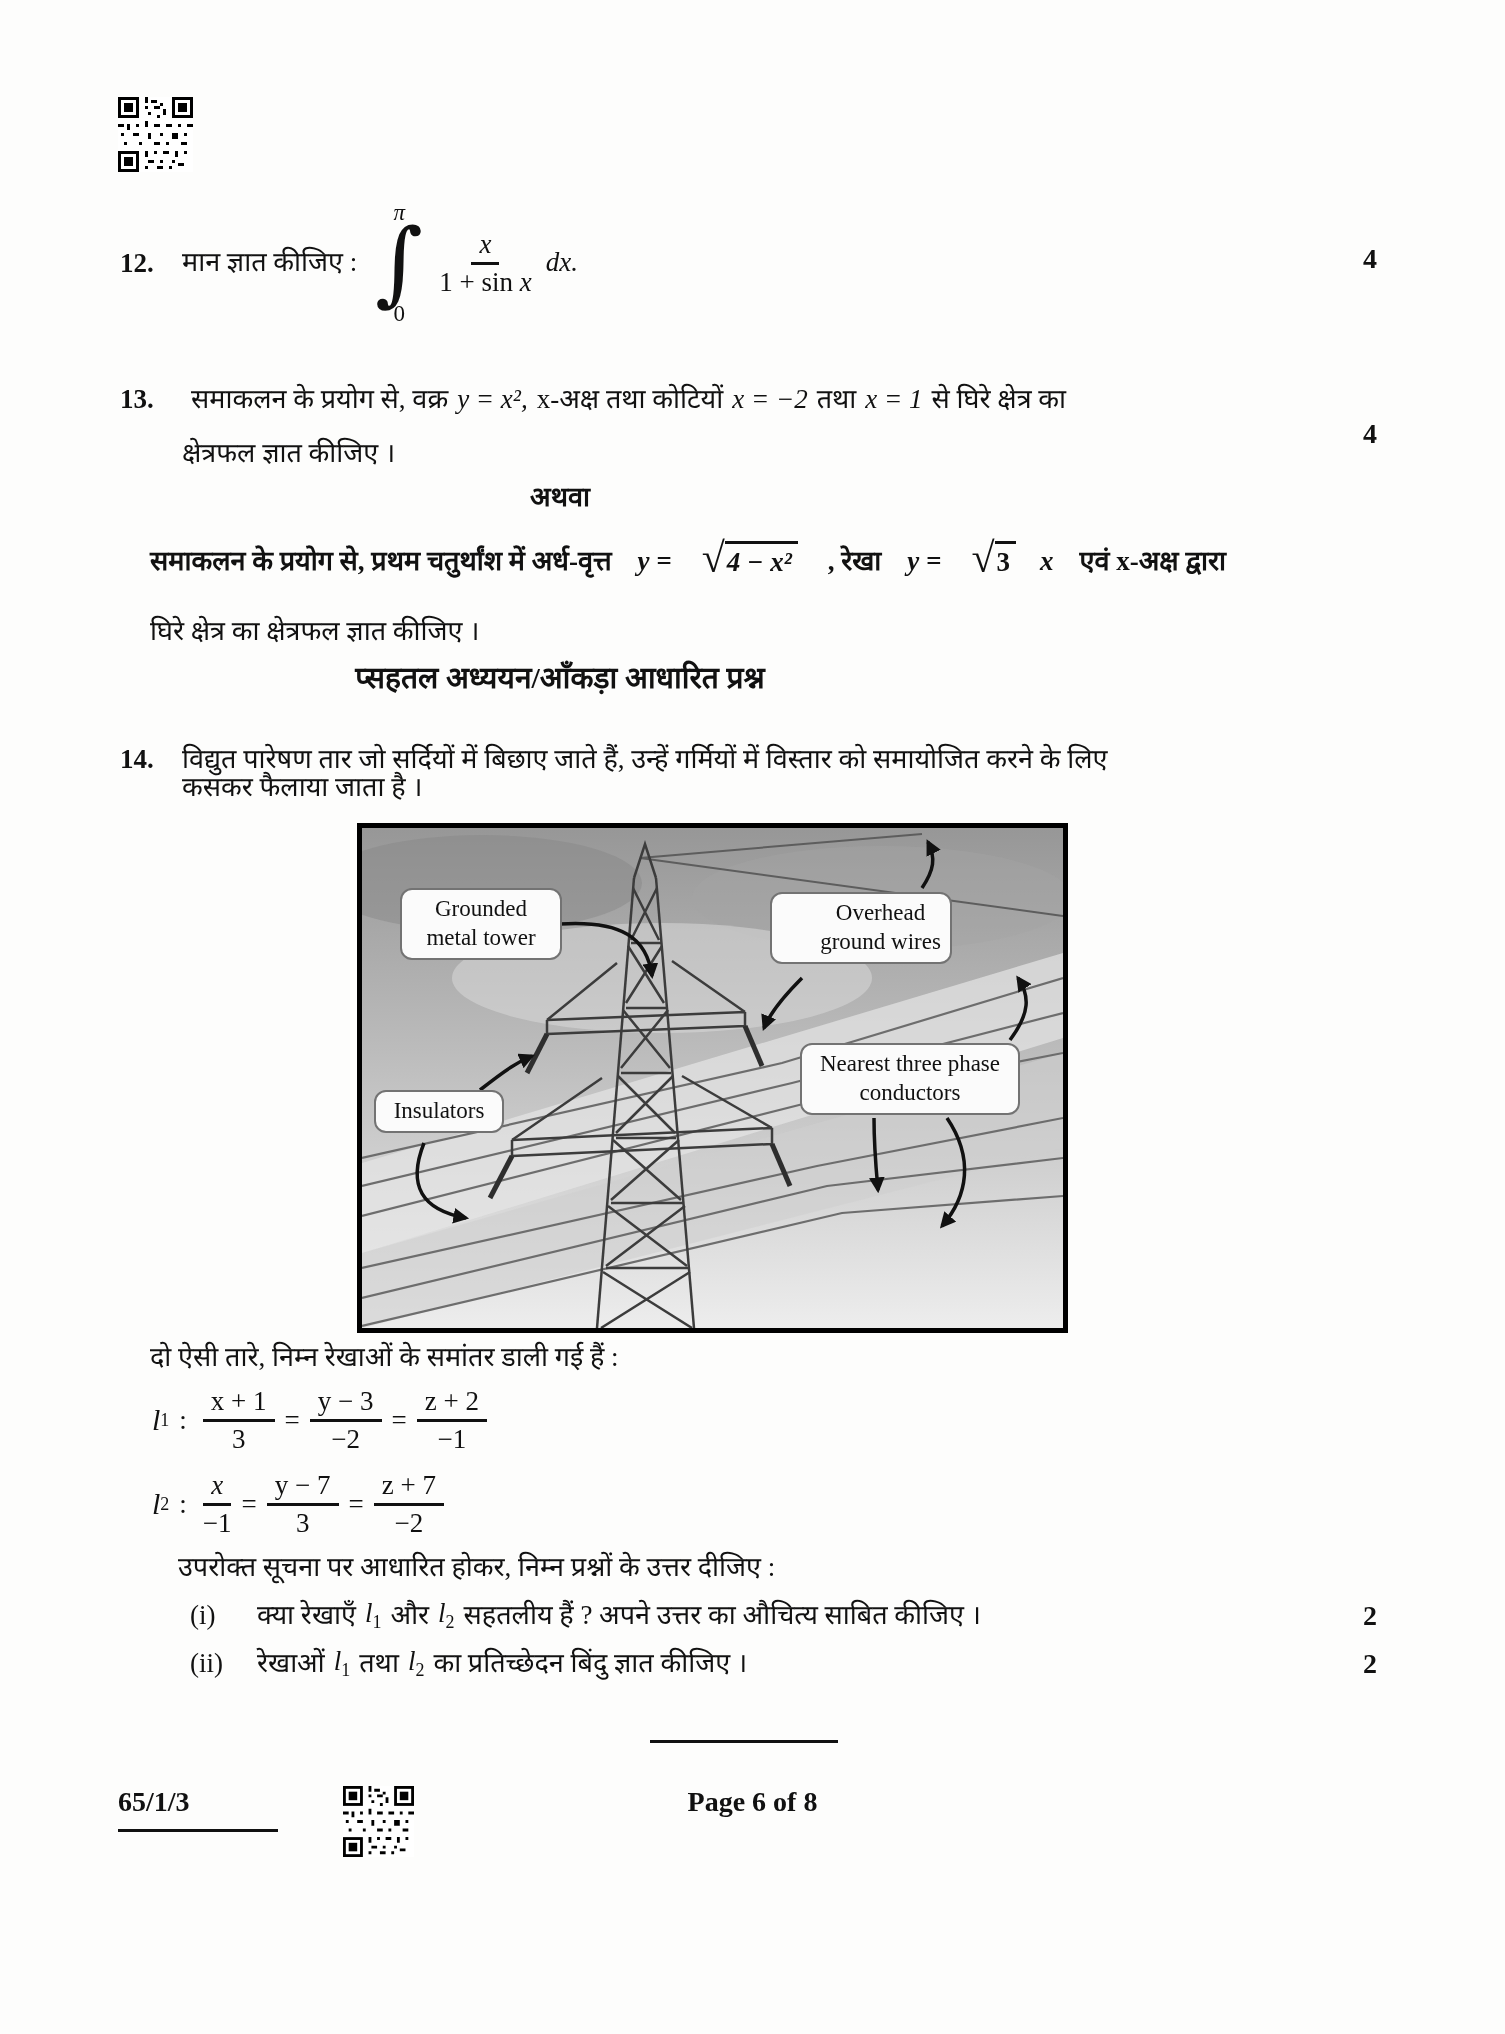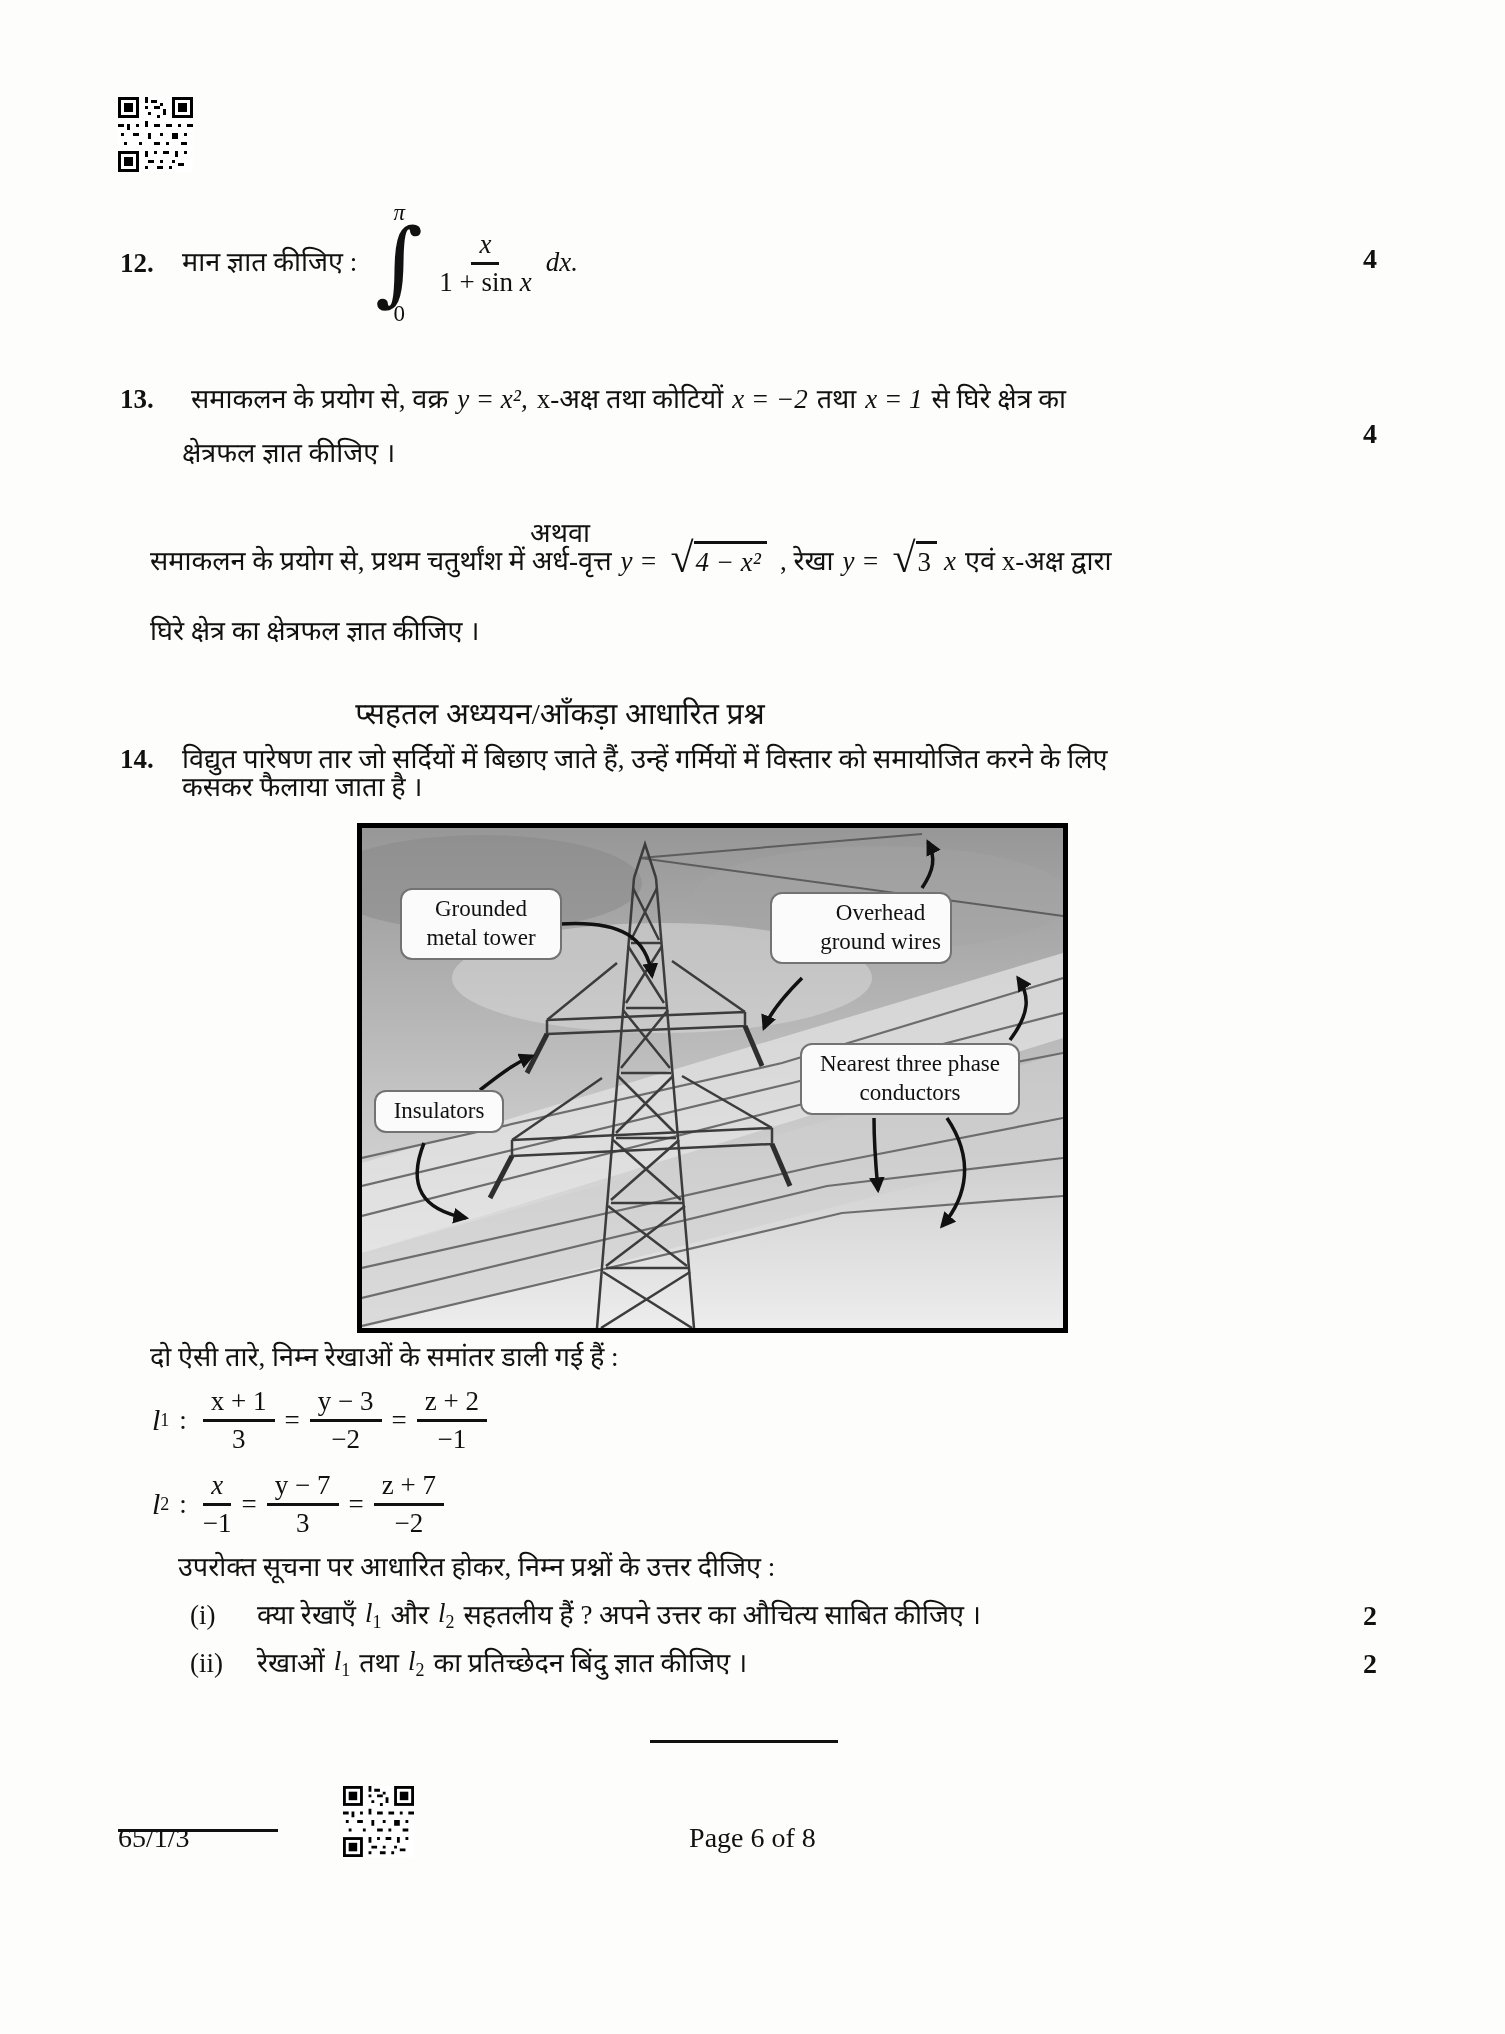--- a/index.html
+++ b/index.html
@@ -3,21 +3,21 @@
 <meta charset="utf-8">
 <style>
   html,body{margin:0;padding:0;background:#ffffff;}
   .page{
     position:relative;width:1505px;height:2034px;background:#fdfdfc;
     font-family:"Liberation Serif","DejaVu Serif",serif;color:#111;overflow:hidden;
   }
   .abs{position:absolute;}
   .row{position:absolute;display:flex;align-items:center;}
   .txt{font-size:27px;line-height:1.3;white-space:nowrap;}
-  .bold{font-weight:normal;margin-top:36px;}
+  .bold{font-weight:bold;}
   .mi{font-style:italic;}
   .qnum{font-weight:bold;font-size:27px;width:62px;flex:0 0 auto;}
   .marks{position:absolute;left:1348px;width:44px;text-align:center;font-weight:bold;font-size:28px;}
   .center-line{position:absolute;left:60px;width:1000px;text-align:center;}
   
   .frac{display:inline-flex;flex-direction:column;align-items:center;vertical-align:middle;margin:0 6px;}
   .frac .num{padding:0 8px 2px 8px;border-bottom:3px solid #111;font-size:27px;}
   .frac .den{padding-top:2px;font-size:27px;}
   .eq{font-size:27px;margin:0 4px;}
   
@@ -90,21 +90,21 @@
     <span class="txt mi">x = −2</span>
     <span class="txt">तथा</span>
     <span class="txt mi">x = 1</span>
     <span class="txt">से घिरे क्षेत्र का</span>
   </div>
   <div class="abs txt" style="left:182px;top:436px;">क्षेत्रफल ज्ञात कीजिए ।</div>
   <div class="marks" style="top:418px;">4</div>
 
   <div class="center-line txt bold" style="top:480px;">अथवा</div>
 
-  <div class="row" style="left:150px;top:522px;height:80px;gap:9px;">
+  <div class="row" style="left:150px;top:522px;height:80px;gap:26px;font-weight:bold;">
     <span class="txt">समाकलन के प्रयोग से, प्रथम चतुर्थांश में अर्ध-वृत्त</span>
     <span class="txt mi">y =</span>
     <span class="sqrt">
       <span class="sign">√</span>
       <span class="bar mi">4 − x²</span>
     </span>
     <span class="txt">, रेखा</span>
     <span class="txt mi">y =</span>
     <span class="sqrt">
       <span class="sign">√</span>

